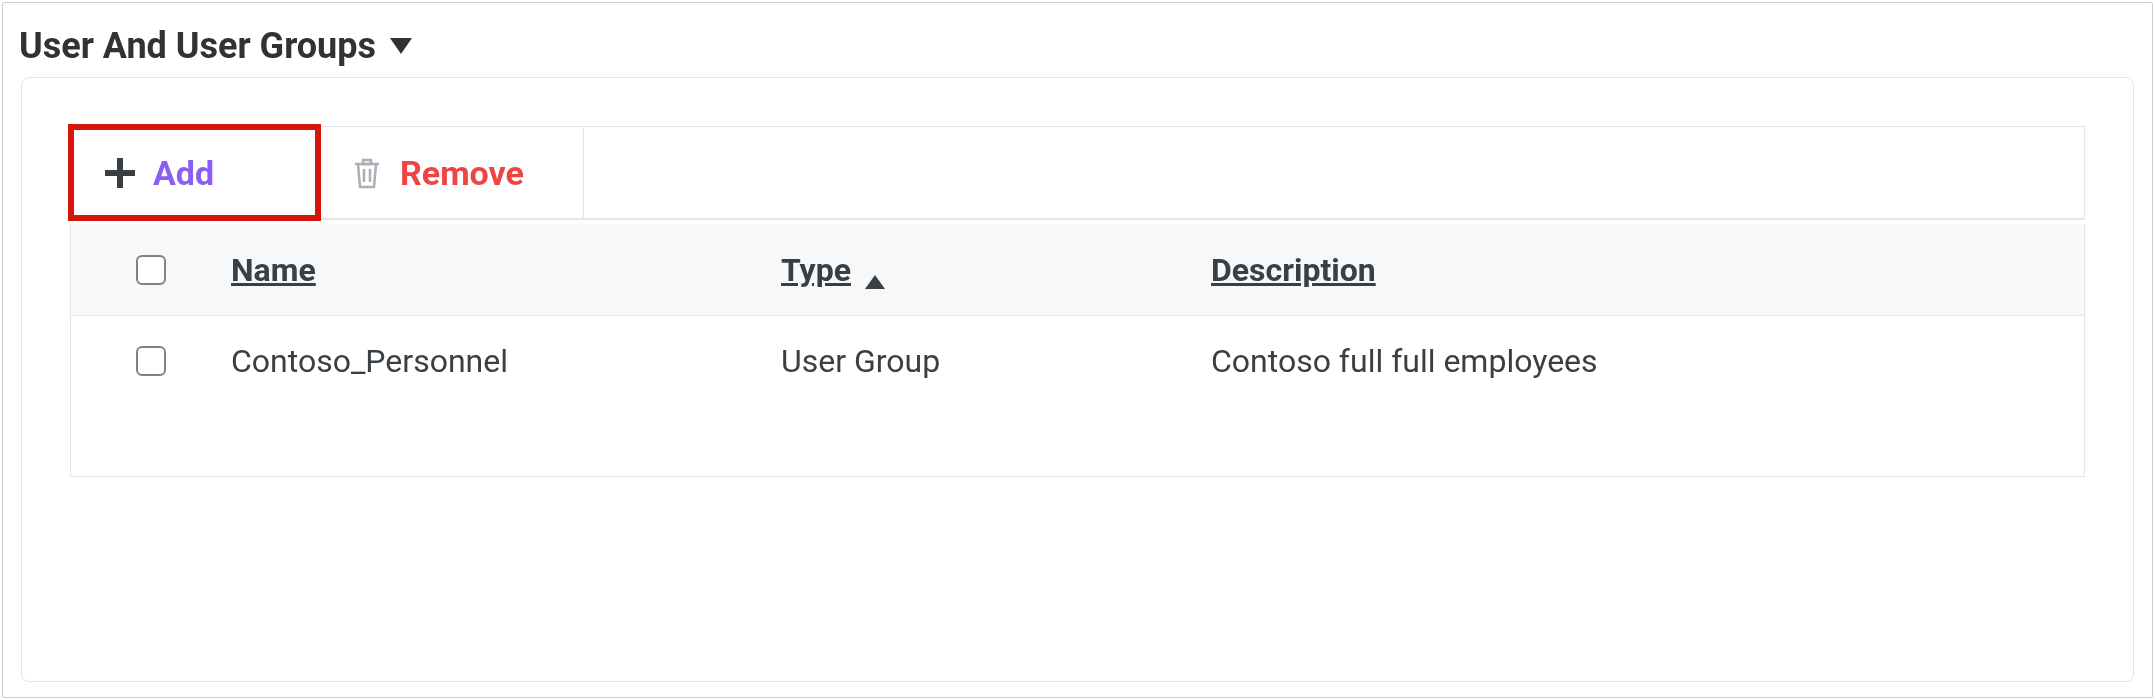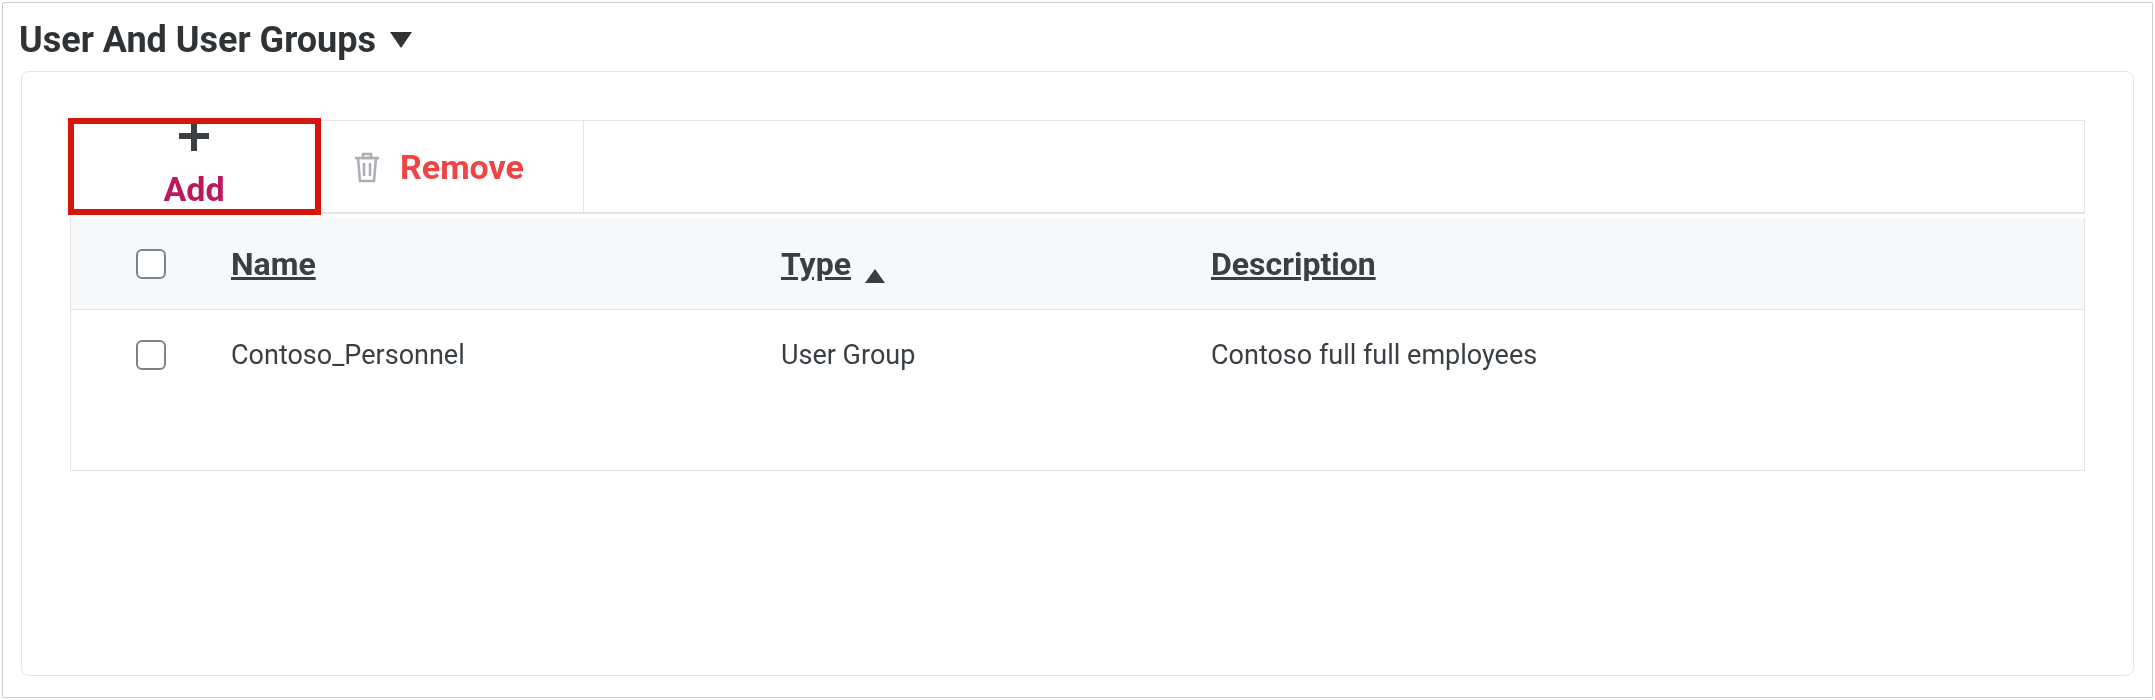--- a/index.html
+++ b/index.html
@@ -6,21 +6,21 @@
   html, body {
     margin: 0;
     padding: 0;
     font-family: -apple-system, BlinkMacSystemFont, "Segoe UI", Roboto, Helvetica, Arial, sans-serif;
     background: #fff;
     color: #3a3f44;
   }
   .outer {
     border: 1px solid #c9ccd0;
     border-radius: 2px;
-    padding: 6px 2px 2px 2px;
+    padding: 12px 2px 2px 2px;
     width: 2151px;
     height: 696px;
     margin: 2px;
     position: relative;
   }
   .section-header {
     display: flex;
     align-items: center;
     gap: 14px;
     padding: 10px 10px 10px 14px;
@@ -51,25 +51,24 @@
     align-items: center;
     gap: 18px;
     padding: 0 34px;
     font-size: 34px;
     font-weight: 700;
     border-right: 1px solid #e3e5e8;
     cursor: pointer;
     user-select: none;
   }
   .btn.add {
-    color: #be185d;
+    color: #8b5cf6;
     outline: 6px solid #d6150b;
     outline-offset: -3px;
     width: 247px;
-    flex-direction: column;
   }
   .btn.remove {
     color: #ef4444;
     width: 266px;
   }
   .btn .icon { display: inline-flex; }
   .table {
     border: 1px solid #e3e5e8;
     border-top: none;
     margin-top: 4px;
@@ -82,21 +81,21 @@
     height: 92px;
     font-size: 32px;
     font-weight: 700;
     color: #3a3f44;
     text-decoration: underline;
   }
   .trow {
     display: flex;
     align-items: center;
     height: 90px;
-    font-size: 27px;
+    font-size: 32px;
     color: #3a3f44;
   }
   .tbody-spacer {
     height: 70px;
   }
   .col-check {
     width: 160px;
     display: flex;
     justify-content: center;
     align-items: center;

